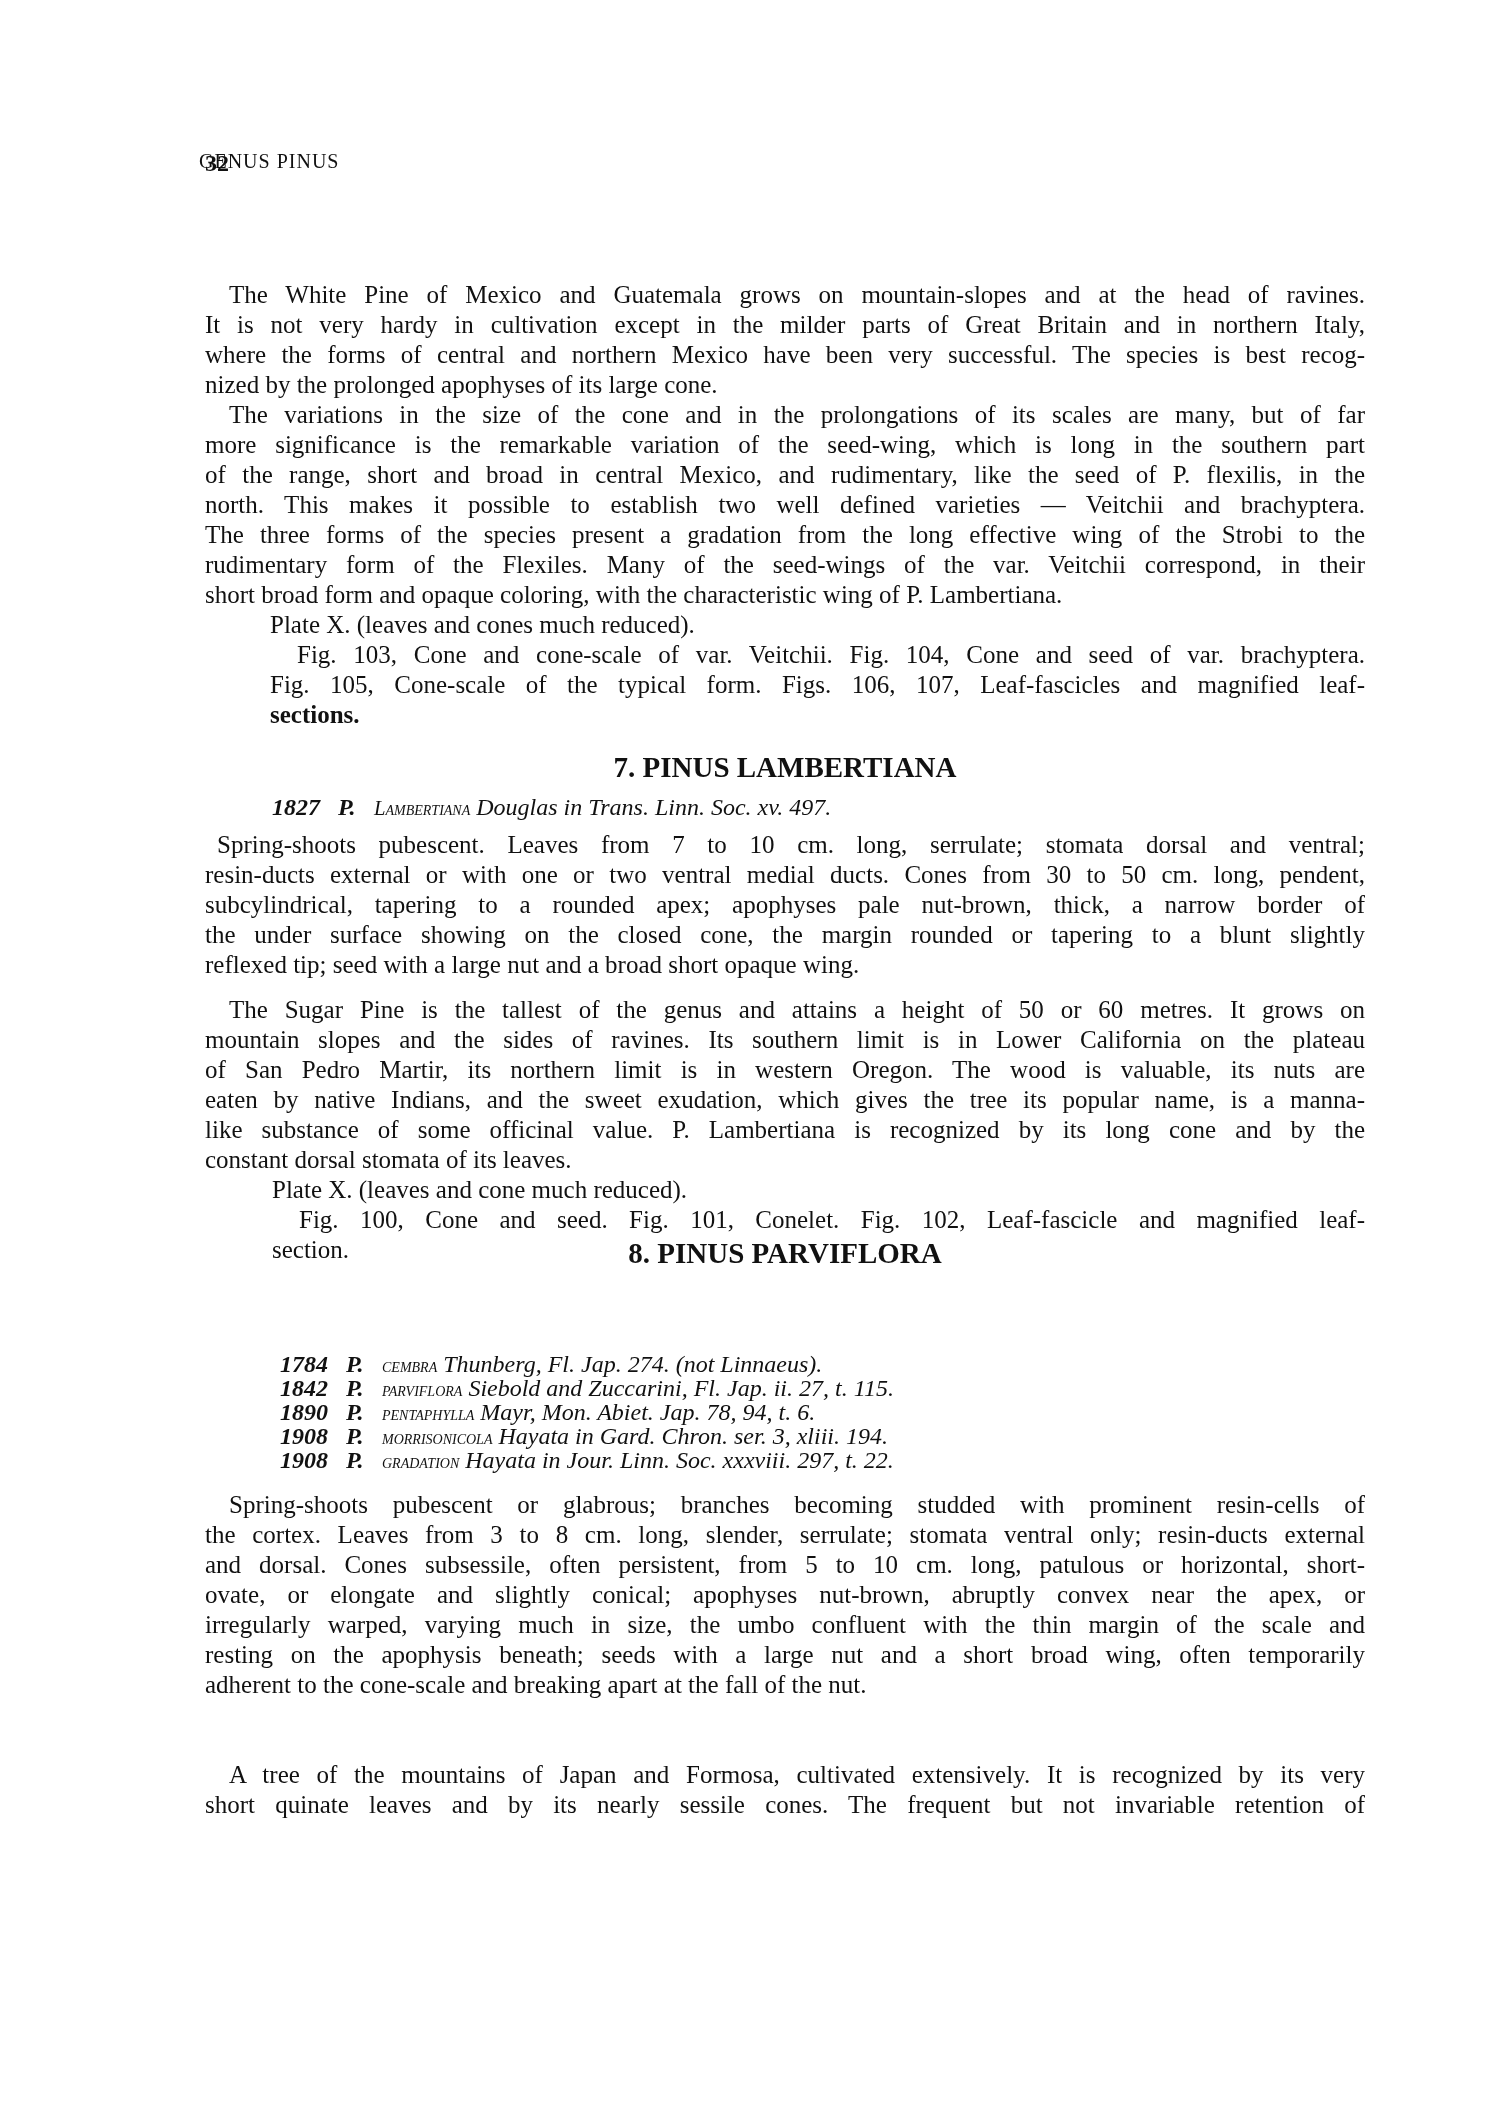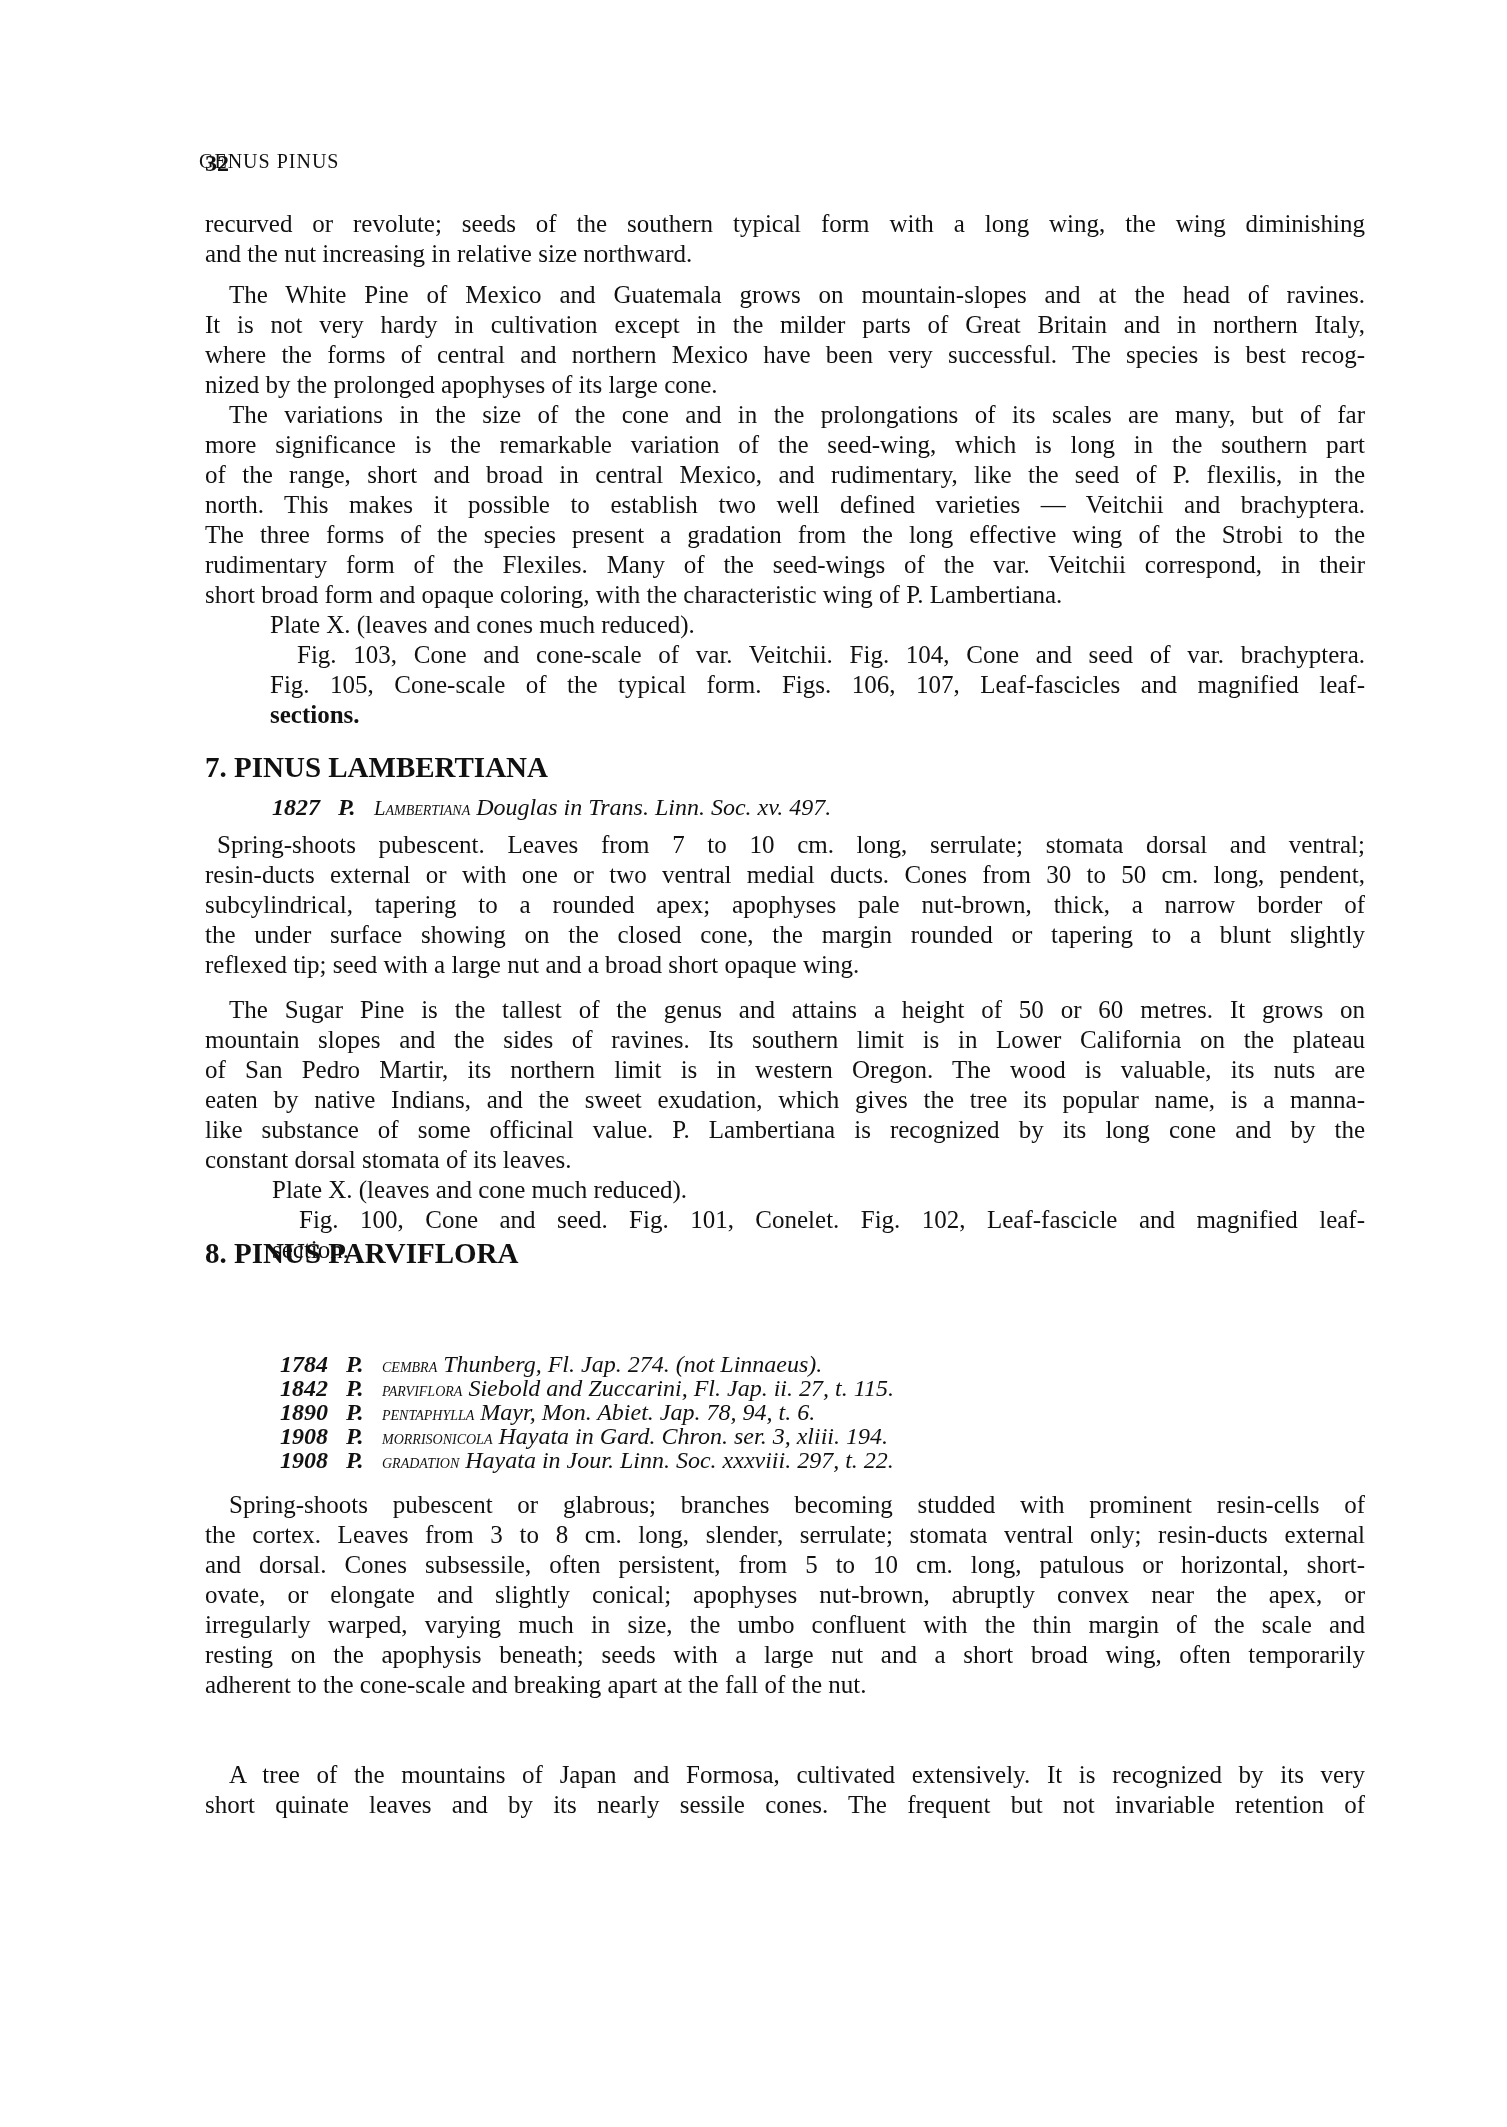--- a/index.html
+++ b/index.html
@@ -12,41 +12,37 @@
   .running-head { position: absolute; top: 150px; left: 205px; width: 1160px; height: 34px; }
   .page-num { position: absolute; left: 0; top: 0; font-size: 24px; font-weight: bold; }
   .running-title { position: absolute; left: 0; width: 1160px; top: 0; font-size: 20px; letter-spacing: 1px; transform: translateX(-6px); }
 
   .block { position: absolute; left: 205px; width: 1160px; }
   .line {
     display: block; white-space: nowrap; font-size: 25px; line-height: 30px; height: 30px;
     text-align: justify; text-align-last: justify; overflow: hidden;
   }
   .line.last { text-align-last: left; }
-  .heading { font-size: 29px; line-height: 34px; height: 34px; font-weight: bold; white-space: nowrap; }
+  .heading { font-size: 29px; line-height: 34px; height: 34px; font-weight: bold; white-space: nowrap; text-align: center; }
   .heading .num { font-weight: bold; }
   .syn { display: block; font-size: 24px; line-height: 24px; height: 24px; white-space: nowrap; font-style: italic; }
   .syn .yr { display: inline-block; width: 60px; font-weight: bold; }
   .syn .p { display: inline-block; width: 30px; font-weight: bold; }
   .sc { font-variant: small-caps; font-size: 0.86em; }
 </style>
 </head>
 <body>
 
 <div class="page">
 
   <div class="running-head">
     <span class="page-num">32</span>
     <span class="running-title">GENUS PINUS</span>
   </div>
 
-  <div class="block" style="top:209px;">
-    <span class="line">recurved or revolute; seeds of the southern typical form with a long wing, the wing diminishing</span>
-    <span class="line last">and the nut increasing in relative size northward.</span>
-  </div>
 
   <div class="block" style="top:280px;">
     <span class="line" style="padding-left:24px;">The White Pine of Mexico and Guatemala grows on mountain-slopes and at the head of ravines.</span>
     <span class="line">It is not very hardy in cultivation except in the milder parts of Great Britain and in northern Italy,</span>
     <span class="line">where the forms of central and northern Mexico have been very successful. The species is best recog-</span>
     <span class="line last">nized by the prolonged apophyses of its large cone.</span>
   </div>
 
   <div class="block" style="top:400px;">
     <span class="line" style="padding-left:24px;">The variations in the size of the cone and in the prolongations of its scales are many, but of far</span>

